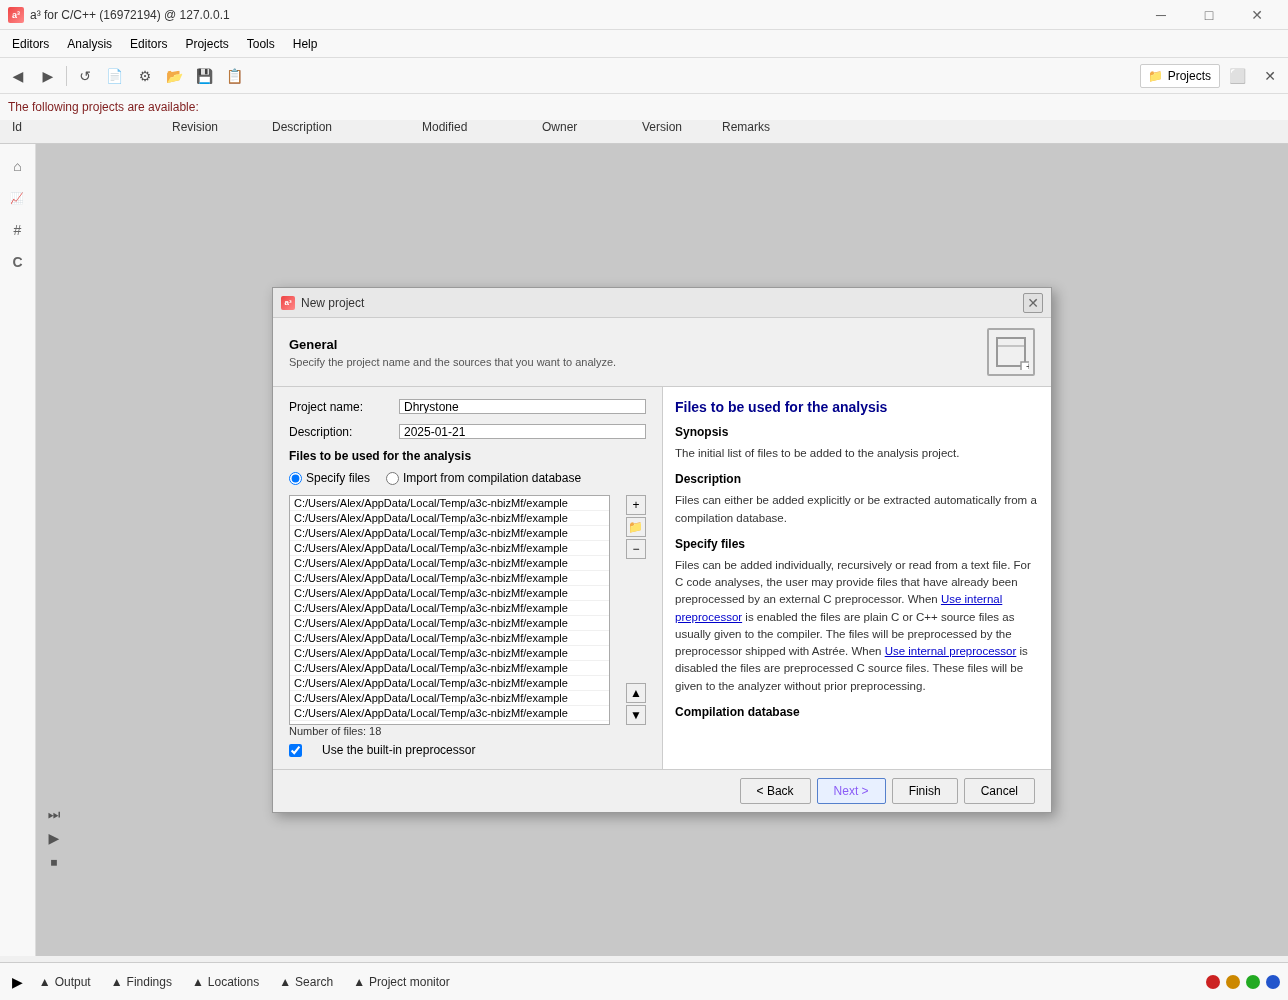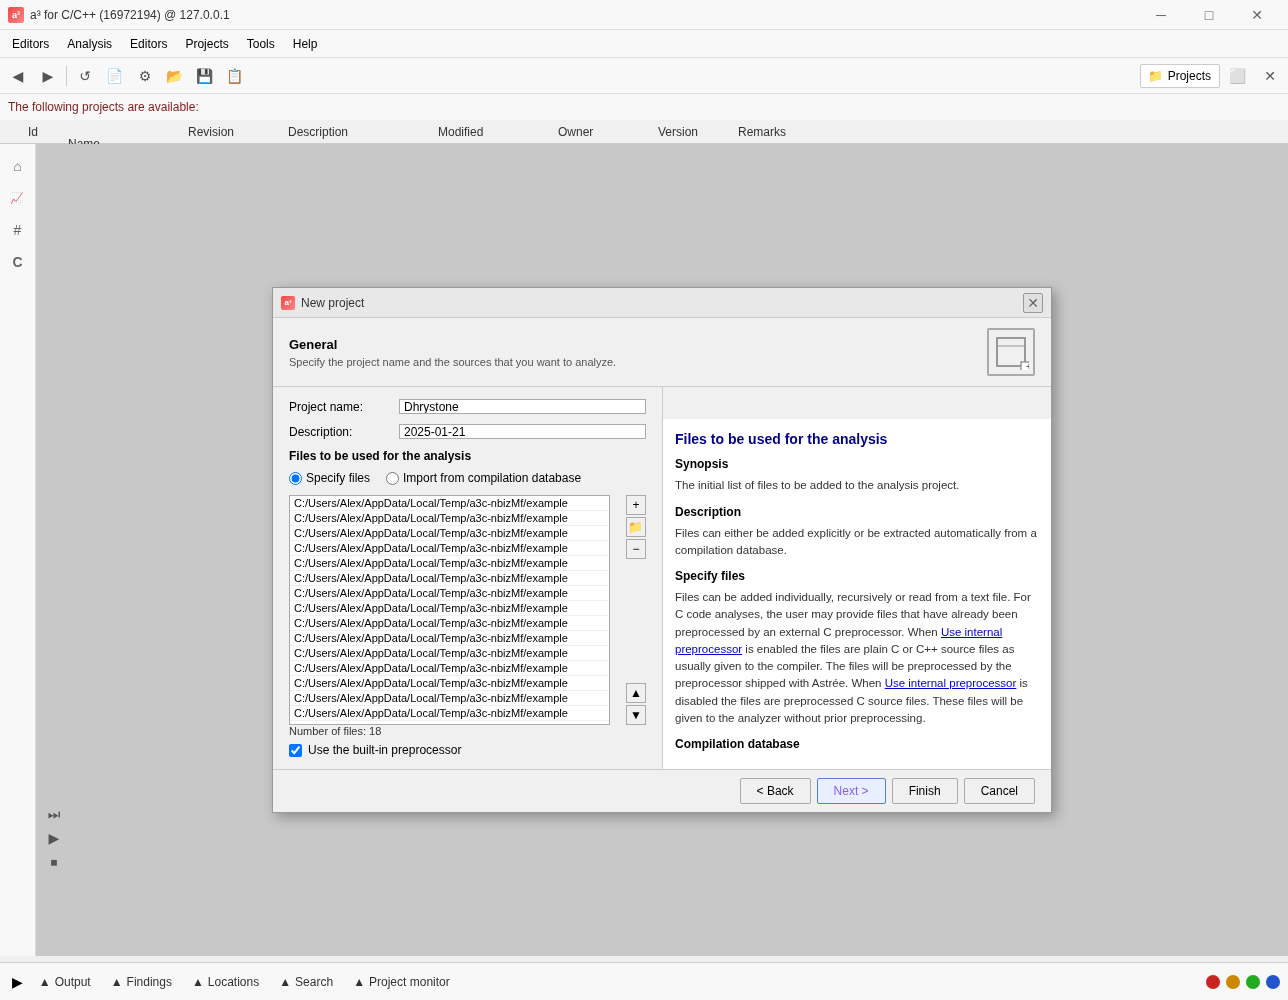--- a/index.html
+++ b/index.html
@@ -125,25 +125,25 @@
     .header-text {
       padding: 6px 8px;
       font-size: 12px;
       color: #7f1d1d;
       background: #f8f8f8;
     }
 
     
     .table-header {
       display: flex;
-      align-items: center;
+      align-items: flex-start;
       height: 24px;
       background: #f0f0f0;
       border-bottom: 1px solid #ccc;
-      padding: 0 24px;
+      padding: 0 8px;
       font-size: 12px;
       color: #333;
     }
     .table-col {
       flex: 1;
       padding: 0 4px;
     }
     .table-col.id { flex: 0 0 40px; }
     .table-col.name { flex: 0 0 120px; margin-top: 25px; }
     .table-col.revision { flex: 0 0 100px; }
@@ -267,21 +267,20 @@
       font-size: 36px;
       color: #888;
       border: 2px solid #aaa;
       border-radius: 2px;
     }
 
     .dialog-body {
       display: flex;
       flex: 1;
       overflow: hidden;
-      align-items: flex-end;
     }
 
     
     .dialog-left {
       width: 390px;
       padding: 12px 16px;
       border-right: 1px solid #ccc;
       overflow-y: auto;
       flex-shrink: 0;
     }
@@ -362,21 +361,21 @@
 
     .file-count {
       font-size: 11px;
       color: #333;
       margin-bottom: 6px;
     }
 
     .checkbox-row {
       display: flex;
       align-items: center;
-      gap: 6px;
+      gap: 20px;
       font-size: 12px;
     }
 
     
     .dialog-right {
       flex: 1;
       padding: 12px;
       overflow-y: auto;
       background: white;
     }

